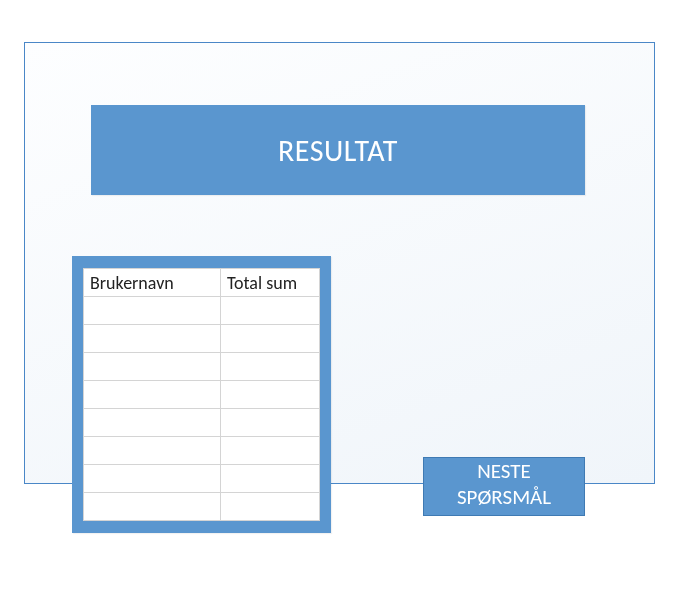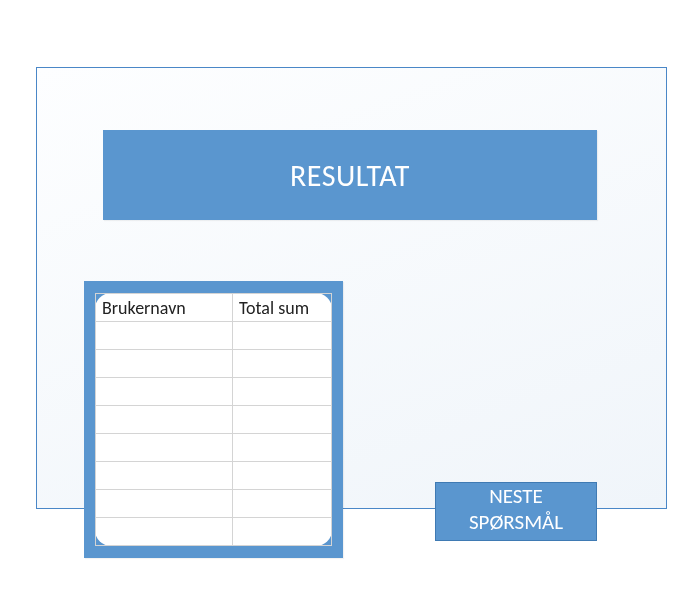--- a/index.html
+++ b/index.html
@@ -5,27 +5,26 @@
     * { box-sizing: border-box; margin: 0; padding: 0; }
     body {
       font-family: 'Calibri', 'Segoe UI', Arial, sans-serif;
       background: #ffffff;
       width: 679px;
       height: 602px;
       position: relative;
     }
     .panel {
       position: absolute;
-      left: 36px;
+      left: 24px;
       top: 42px;
       width: 631px;
       height: 442px;
       border: 1px solid #4a87c7;
       background: linear-gradient(160deg, #fdfeff 0%, #f0f5fa 100%);
-      margin-top: 25px;
     }
     .title-bar {
       position: absolute;
       left: 66px;
       top: 62px;
       width: 494px;
       height: 90px;
       background: #5a96cf;
       color: #ffffff;
       font-size: 30px;
@@ -42,21 +41,20 @@
       top: 213px;
       width: 259px;
       background: #5a96cf;
       padding: 12px 11px;
       box-shadow: 1px 1px 1px rgba(0,0,0,0.05);
     }
     table.results {
       width: 100%;
       border-collapse: collapse;
       background: #ffffff;
-      border-radius: 16px;
     }
     table.results th,
     table.results td {
       border: 1px solid #d4d4d4;
       height: 28px;
       padding: 2px 6px;
       font-size: 18px;
       font-weight: 400;
       text-align: left;
       vertical-align: middle;

